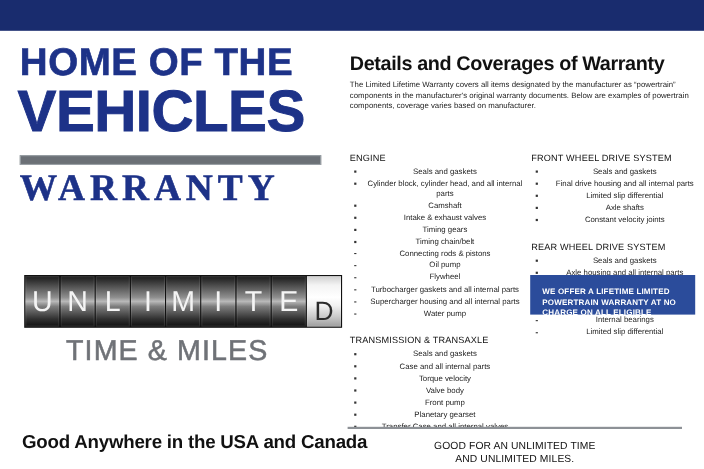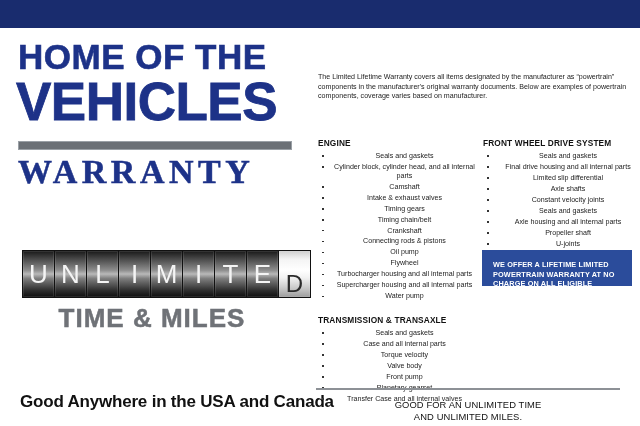--- a/index.html
+++ b/index.html
@@ -82,21 +82,21 @@
   }
   .odo-tile.light span{
     color:#2b2b2b;
     top:auto;bottom:1px;transform:none;
     font-size:24px;line-height:24px;
   }
 
   .time-miles{
     position:absolute;left:22px;top:276px;width:260px;
     text-align:center;
-    font-weight:bold;color:#6f7277;
+    font-weight:normal;color:#6f7277;
     font-size:26px;line-height:28px;letter-spacing:1px;
     -webkit-text-stroke:0.5px #6f7277;
   }
 
   .good-anywhere{
     position:absolute;left:20px;top:364px;width:280px;
     font-weight:bold;color:#111;
     font-size:17px;line-height:20px;letter-spacing:-0.2px;
     white-space:nowrap;
   }
@@ -115,21 +115,21 @@
     color:#222;
     font-size:7.1px;line-height:9.6px;
     text-align:left;
   }
 
   .cols{position:absolute;left:8px;top:110px;width:322px;}
   .col-left{position:absolute;left:0;top:0;width:160px;}
   .col-right{position:absolute;left:165px;top:0;width:157px;}
 
   .sec-title{
-    font-weight:bold;color:#111;
+    font-weight:normal;color:#111;
     font-size:8.3px;line-height:11px;
     letter-spacing:0.15px;
     margin:0 0 3px 0;
   }
   .sec-title.spaced{margin-top:14px;}
 
   ul.items{list-style:none;margin:0;padding:0;text-align:center;}
   ul.items li{
     position:relative;
     padding-left:13px;
@@ -214,40 +214,40 @@
       </div>
     </div>
 
     <div class="time-miles">TIME &amp; MILES</div>
 
     <div class="good-anywhere">Good Anywhere in the USA and Canada</div>
   </div>
 
   <div class="right-panel">
 
+    <div class="details-title">Details and Coverages of Warranty</div>
 
     <div class="details-body">The Limited Lifetime Warranty covers all items designated by the manufacturer as “powertrain” components in the manufacturer's original warranty documents. Below are examples of powertrain components, coverage varies based on manufacturer.</div>
 
     <div class="cols">
 
       <div class="col-left">
 
         <div class="sec-title">ENGINE</div>
         <ul class="items">
           <li>Seals and gaskets</li>
           <li>Cylinder block, cylinder head, and all internal parts</li>
           <li>Camshaft</li>
           <li>Intake &amp; exhaust valves</li>
           <li>Timing gears</li>
           <li>Timing chain/belt</li>
-          <li>Crankshaft</li>
           <li>Connecting rods &amp; pistons</li>
           <li>Oil pump</li>
           <li>Flywheel</li>
-          <li>Turbocharger housing and all internal parts</li>
+          <li>Turbocharger gaskets and all internal parts</li>
           <li>Supercharger housing and all internal parts</li>
           <li>Water pump</li>
         </ul>
 
         <div class="sec-title spaced">TRANSMISSION &amp; TRANSAXLE</div>
         <ul class="items">
           <li>Seals and gaskets</li>
           <li>Case and all internal parts</li>
           <li>Torque velocity</li>
           <li>Valve body</li>
@@ -261,20 +261,21 @@
 
         <div class="sec-title">FRONT WHEEL DRIVE SYSTEM</div>
         <ul class="items">
           <li>Seals and gaskets</li>
           <li>Final drive housing and all internal parts</li>
           <li>Limited slip differential</li>
           <li>Axle shafts</li>
           <li>Constant velocity joints</li>
         </ul>
 
+        <div class="sec-title spaced">REAR WHEEL DRIVE SYSTEM</div>
         <ul class="items">
           <li>Seals and gaskets</li>
           <li>Axle housing and all internal parts</li>
           <li>Propeller shaft</li>
           <li>U-joints</li>
           <li>Axle shafts</li>
           <li>Internal bearings</li>
           <li>Limited slip differential</li>
         </ul>
       </div>

